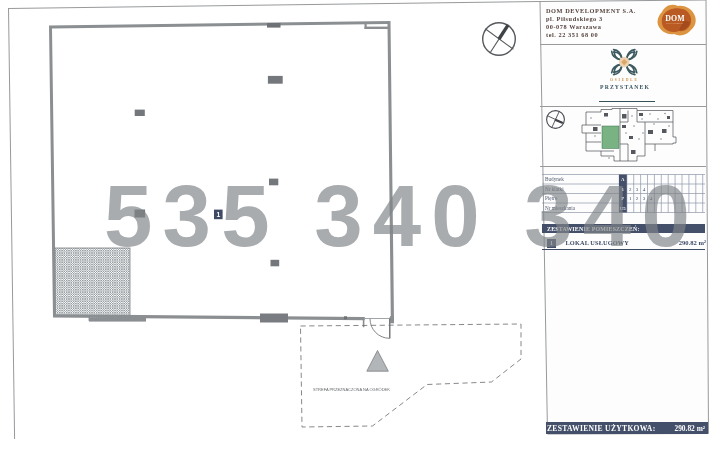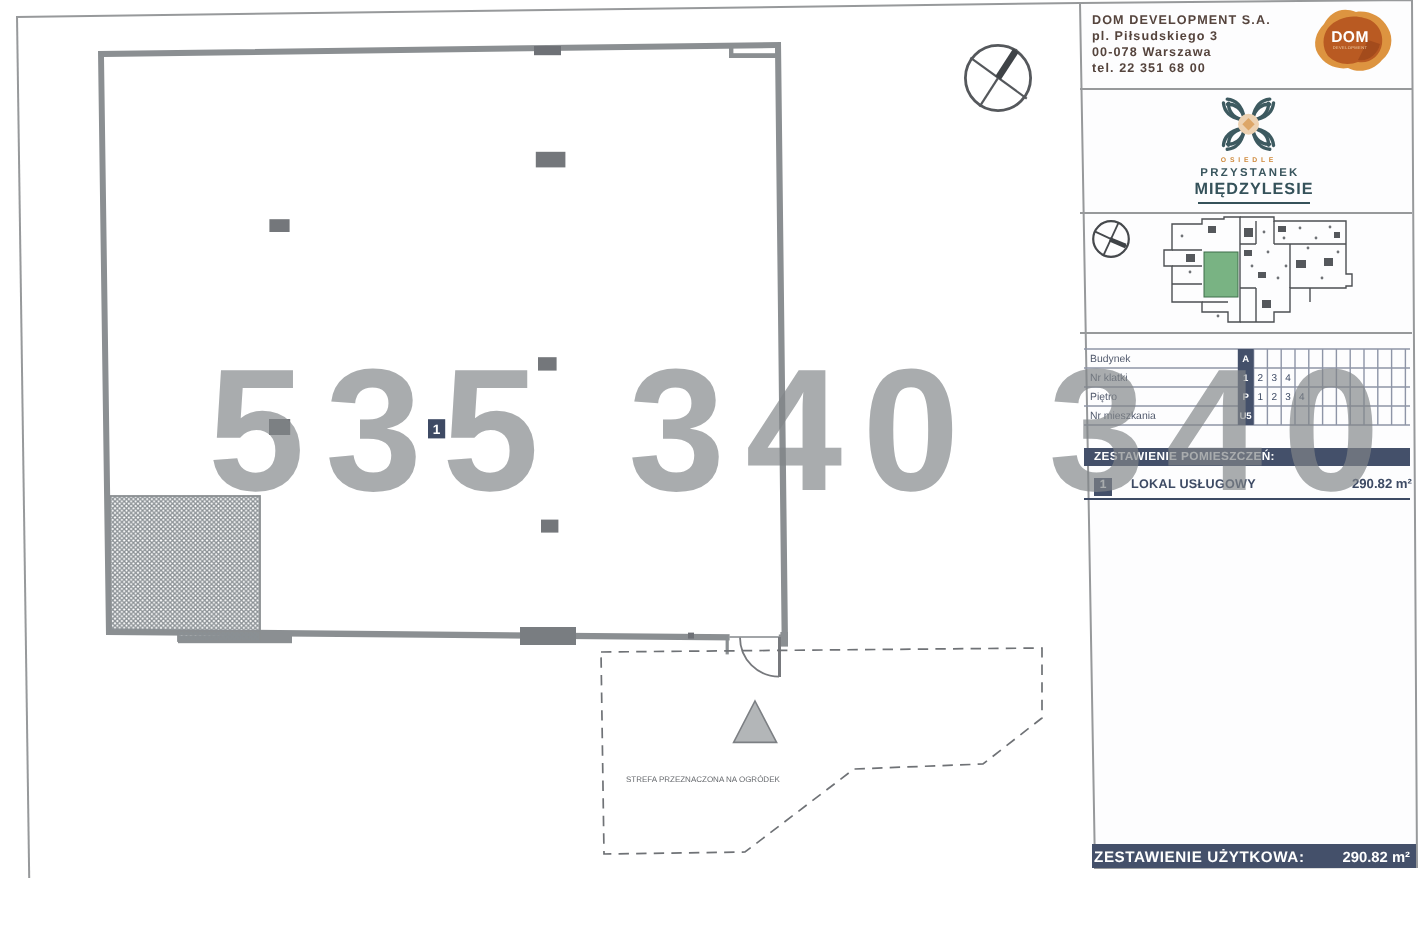--- a/index.html
+++ b/index.html
@@ -77,21 +77,21 @@
   <g stroke="#55585c" fill="none">
     <circle cx="499" cy="39" r="16.3" stroke-width="1.4"></circle>
     <path d="M489.8,53.3 L508.3,24.6" stroke-width="1.1"></path>
     <path d="M485.2,28.8 L513.4,49.3" stroke-width="1.1"></path>
     <path d="M497.6,38.1 L506.6,24.3 L509.4,26.1 L500.4,39.9 Z" fill="#3f4347" stroke="none"></path>
   </g>
 
   <polygon points="540,1.5 706,0 708.5,433.5 547.5,434" fill="#fdfdfe" stroke="#97999b" stroke-width="1"></polygon>
 </svg>
 
-<div class="abs" style="left:540px;top:0;width:170px;height:440px;font-family:Liberation Sans, sans-serif;">
+<div class="abs" style="left:540px;top:0;width:170px;height:440px;font-family:Liberation Serif, serif;">
 
   <div class="abs" style="left:6px;top:6.5px;font-weight:bold;font-size:6.3px;line-height:8.3px;color:#55443d;letter-spacing:0.55px;">
     DOM DEVELOPMENT S.A.<br>pl. Piłsudskiego 3<br>00-078 Warszawa<br>tel. 22 351 68 00
   </div>
 
   <svg class="abs" style="left:114px;top:2px;" width="44" height="36" viewBox="0 0 44 36">
     <path d="M8,10 C4,14 2,20 5,25 C8,30 14,33 20,32 C26,35 33,33 37,28 C42,24 43,17 40,12 C37,6 30,3 24,4 C17,1 11,4 8,10 Z" fill="#dd9440"></path>
     <path d="M10,12 C7,16 7,22 10,26 C14,30 20,31 25,29 C31,30 36,26 37,20 C38,14 34,8 28,7 C22,5 14,7 10,12 Z" fill="#b95a22"></path>
     <path d="M25,28 C30,29 35,25 36,20 L30,18 Z" fill="#a34b1c"></path>
     <text x="21" y="18.8" text-anchor="middle" font-size="7.8" font-weight="bold" fill="#ffffff" letter-spacing="0.2">DOM</text>
@@ -109,21 +109,20 @@
       <use href="#em" transform="rotate(90 13.5 12.7)"></use>
       <use href="#em" transform="rotate(180 13.5 12.7)"></use>
       <use href="#em" transform="rotate(270 13.5 12.7)"></use>
     </g>
     <circle cx="13.5" cy="12.7" r="3.9" fill="#edd2b2"></circle>
     <path d="M13.5,10.4 L15.8,12.7 L13.5,15 L11.2,12.7 Z" fill="#dda667"></path>
   </svg>
 
   <div class="abs" style="left:1.5px;top:78px;width:166px;text-align:center;font-size:3.4px;font-weight:bold;color:#cf8b3e;letter-spacing:1.9px;">OSIEDLE</div>
   <div class="abs" style="left:2px;top:83.5px;width:166px;text-align:center;font-size:5.7px;font-weight:bold;color:#3a565e;letter-spacing:1.15px;">PRZYSTANEK</div>
-  <div class="abs" style="left:4px;top:90px;width:166px;text-align:center;font-size:8.1px;font-weight:bold;color:#35525a;letter-spacing:0.5px;">MIĘDZYLESIE</div>
   <div class="abs" style="left:59px;top:100.5px;width:56px;border-top:1px solid #35525a;"></div>
 
   <div class="abs" style="left:0;top:105.5px;width:166px;height:0;border-top:1px solid #97999b;"></div>
 
   <svg class="abs" style="left:4.5px;top:108.5px;" width="22" height="22" viewBox="0 0 22 22">
     <circle cx="10.5" cy="10.5" r="8.9" stroke="#46494d" stroke-width="1.1" fill="none"></circle>
     <path d="M2.6,6.8 L18.4,14.2" stroke="#46494d" stroke-width="0.9"></path>
     <path d="M14.4,2.1 L6.6,19" stroke="#46494d" stroke-width="0.9"></path>
     <path d="M10.2,9.6 L18.2,12.9 L17.4,15.1 L9.6,11.7 Z" fill="#3f4347"></path>
   </svg>

